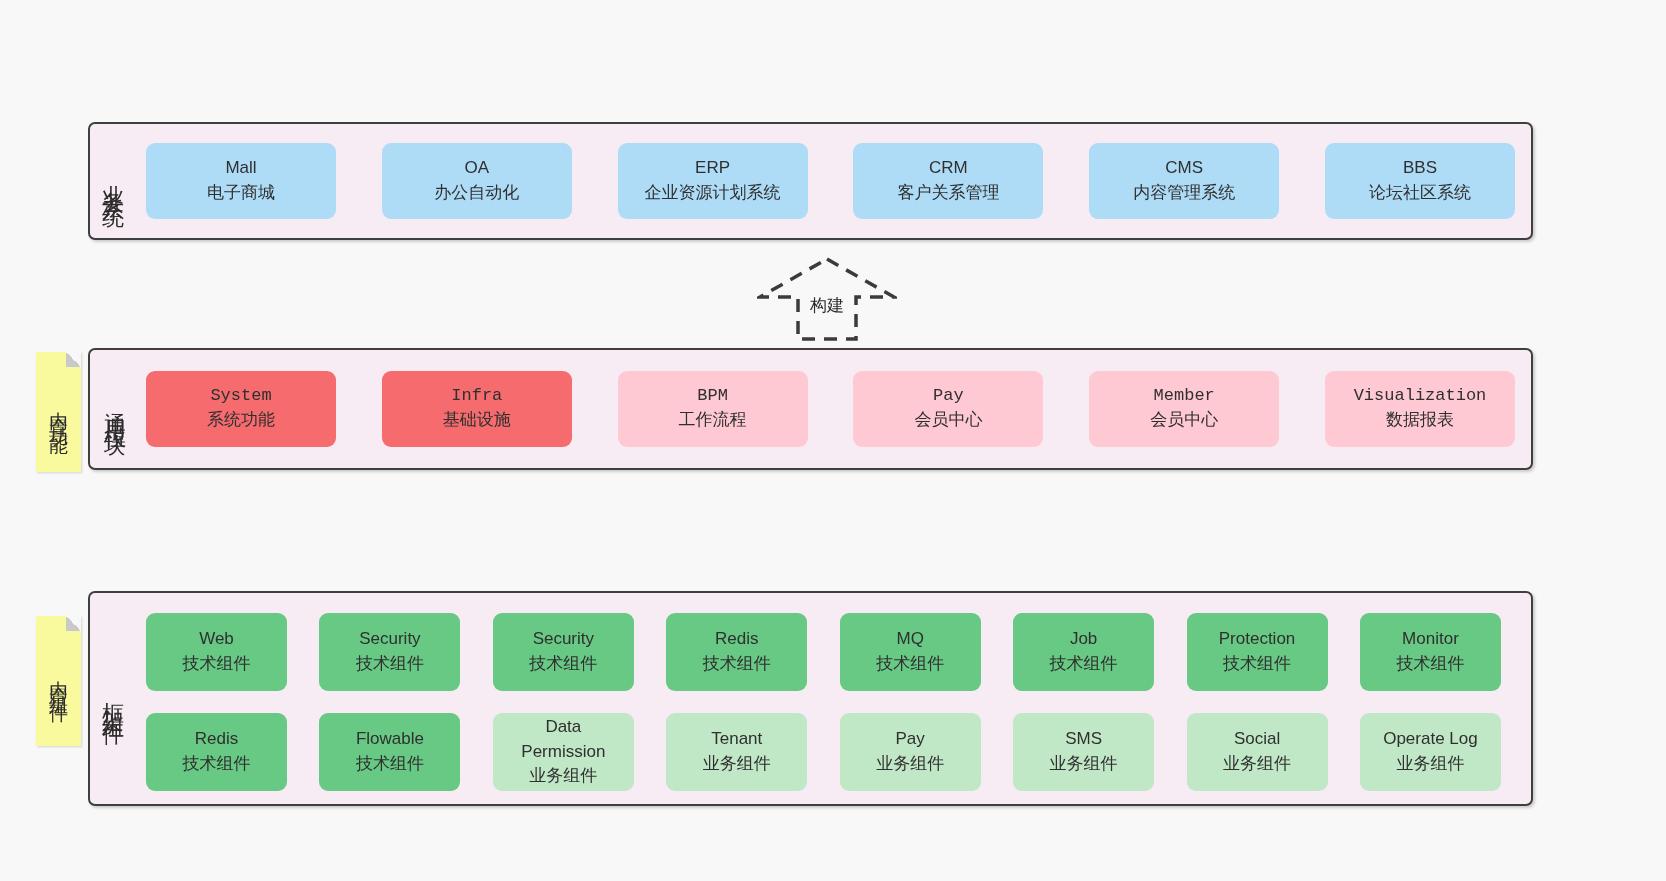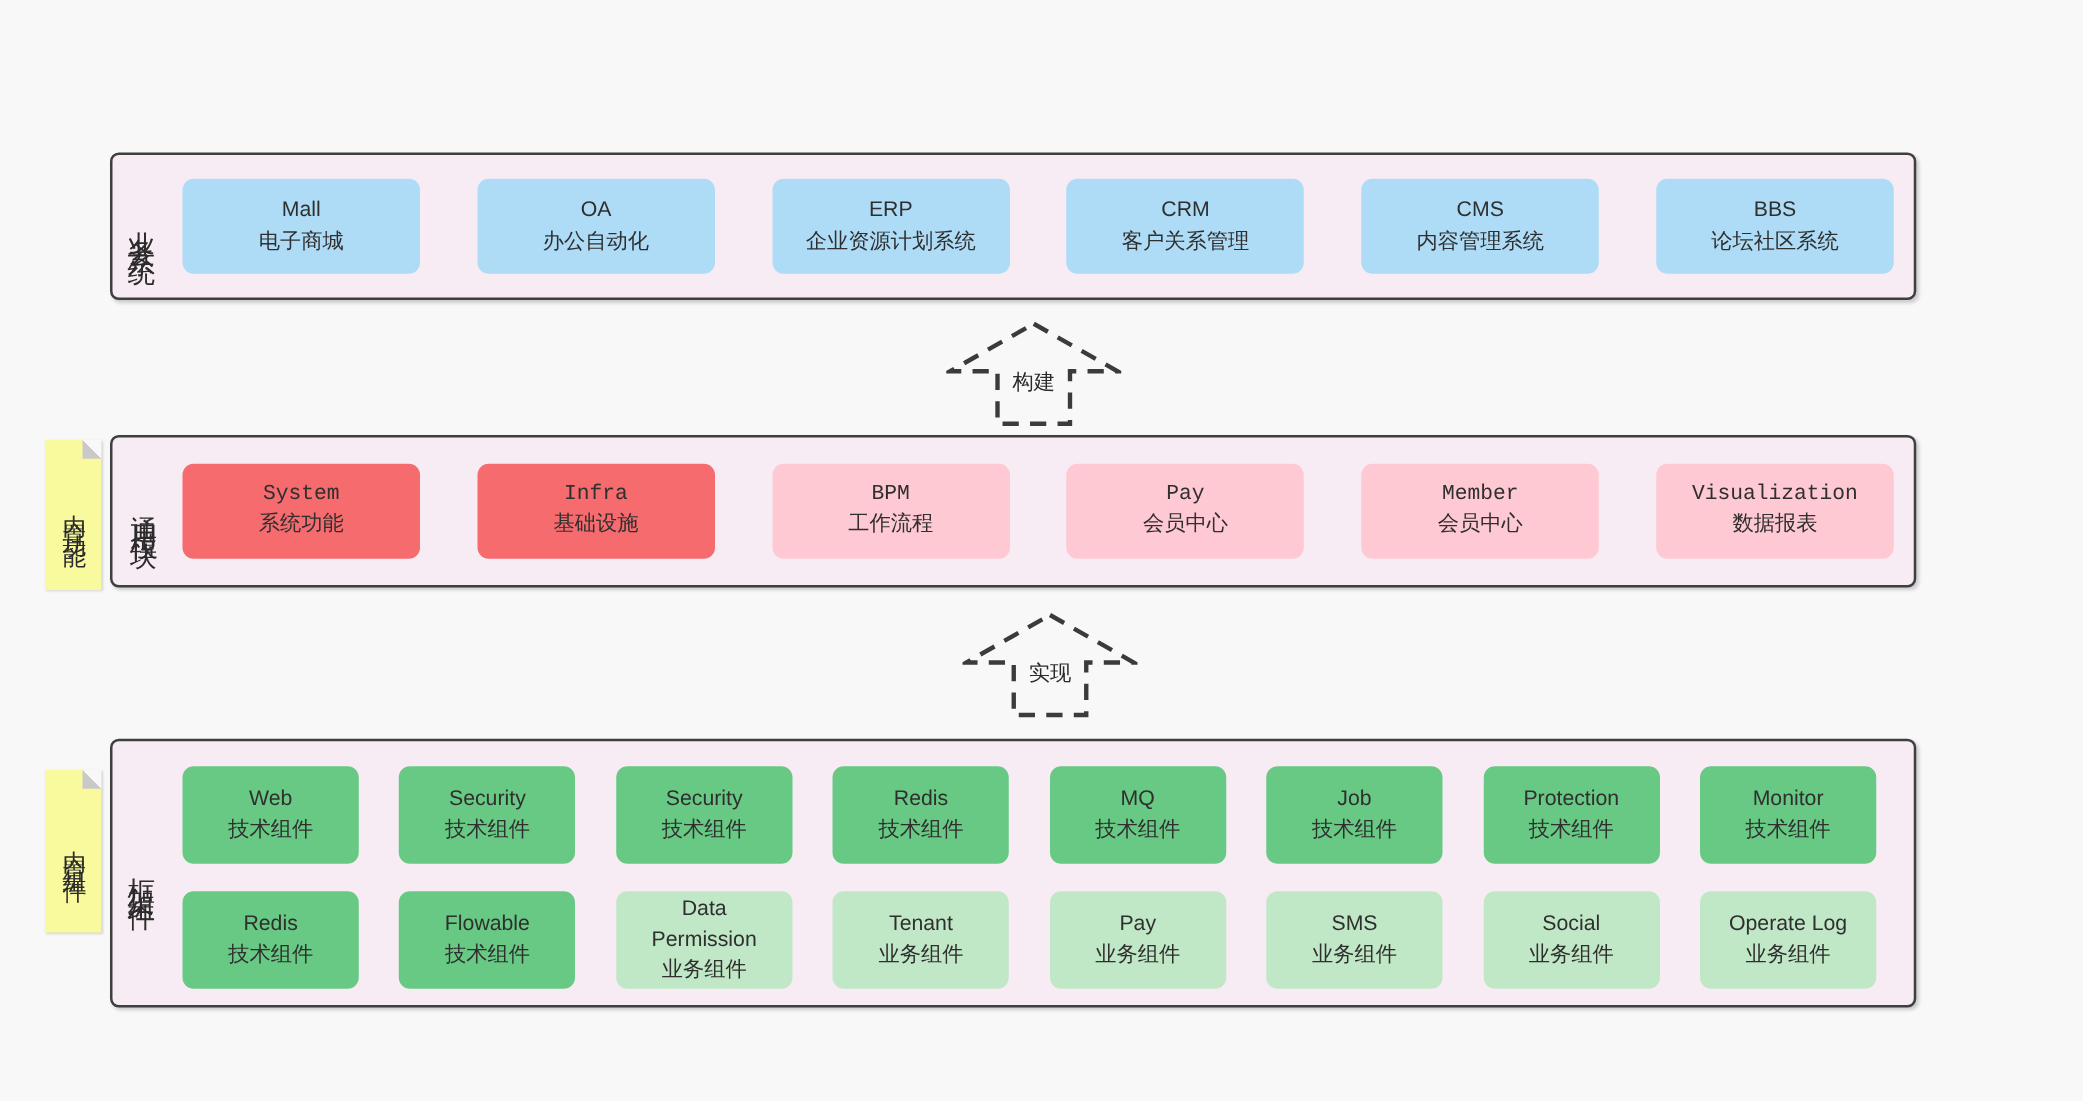--- a/index.html
+++ b/index.html
@@ -124,26 +124,20 @@
         <span class="bname">Member</span>
         <span class="bdesc">会员中心</span>
       </div>
       <div class="box box-lg pink">
         <span class="bname">Visualization</span>
         <span class="bdesc">数据报表</span>
       </div>
     </div>
   </div>
 
-  <div class="arrow arrow-2">
-    <svg width="140" height="86" viewBox="0 0 140 86">
-      <polygon points="70,3 137,41 99,41 99,83 41,83 41,41 3,41" fill="none" stroke="#3b3b3b" stroke-width="3.5" stroke-dasharray="13,9"></polygon>
-    </svg>
-    <span class="arrow-label">实现</span>
-  </div>
 
   <div class="sticky sticky-2">
     <span class="fold"></span>
     <span>内置组件</span>
   </div>
 
   <div class="section sec-bottom">
     <div class="v-label">框架组件</div>
     <div class="rows-wrap">
       <div class="grid-row r1">

